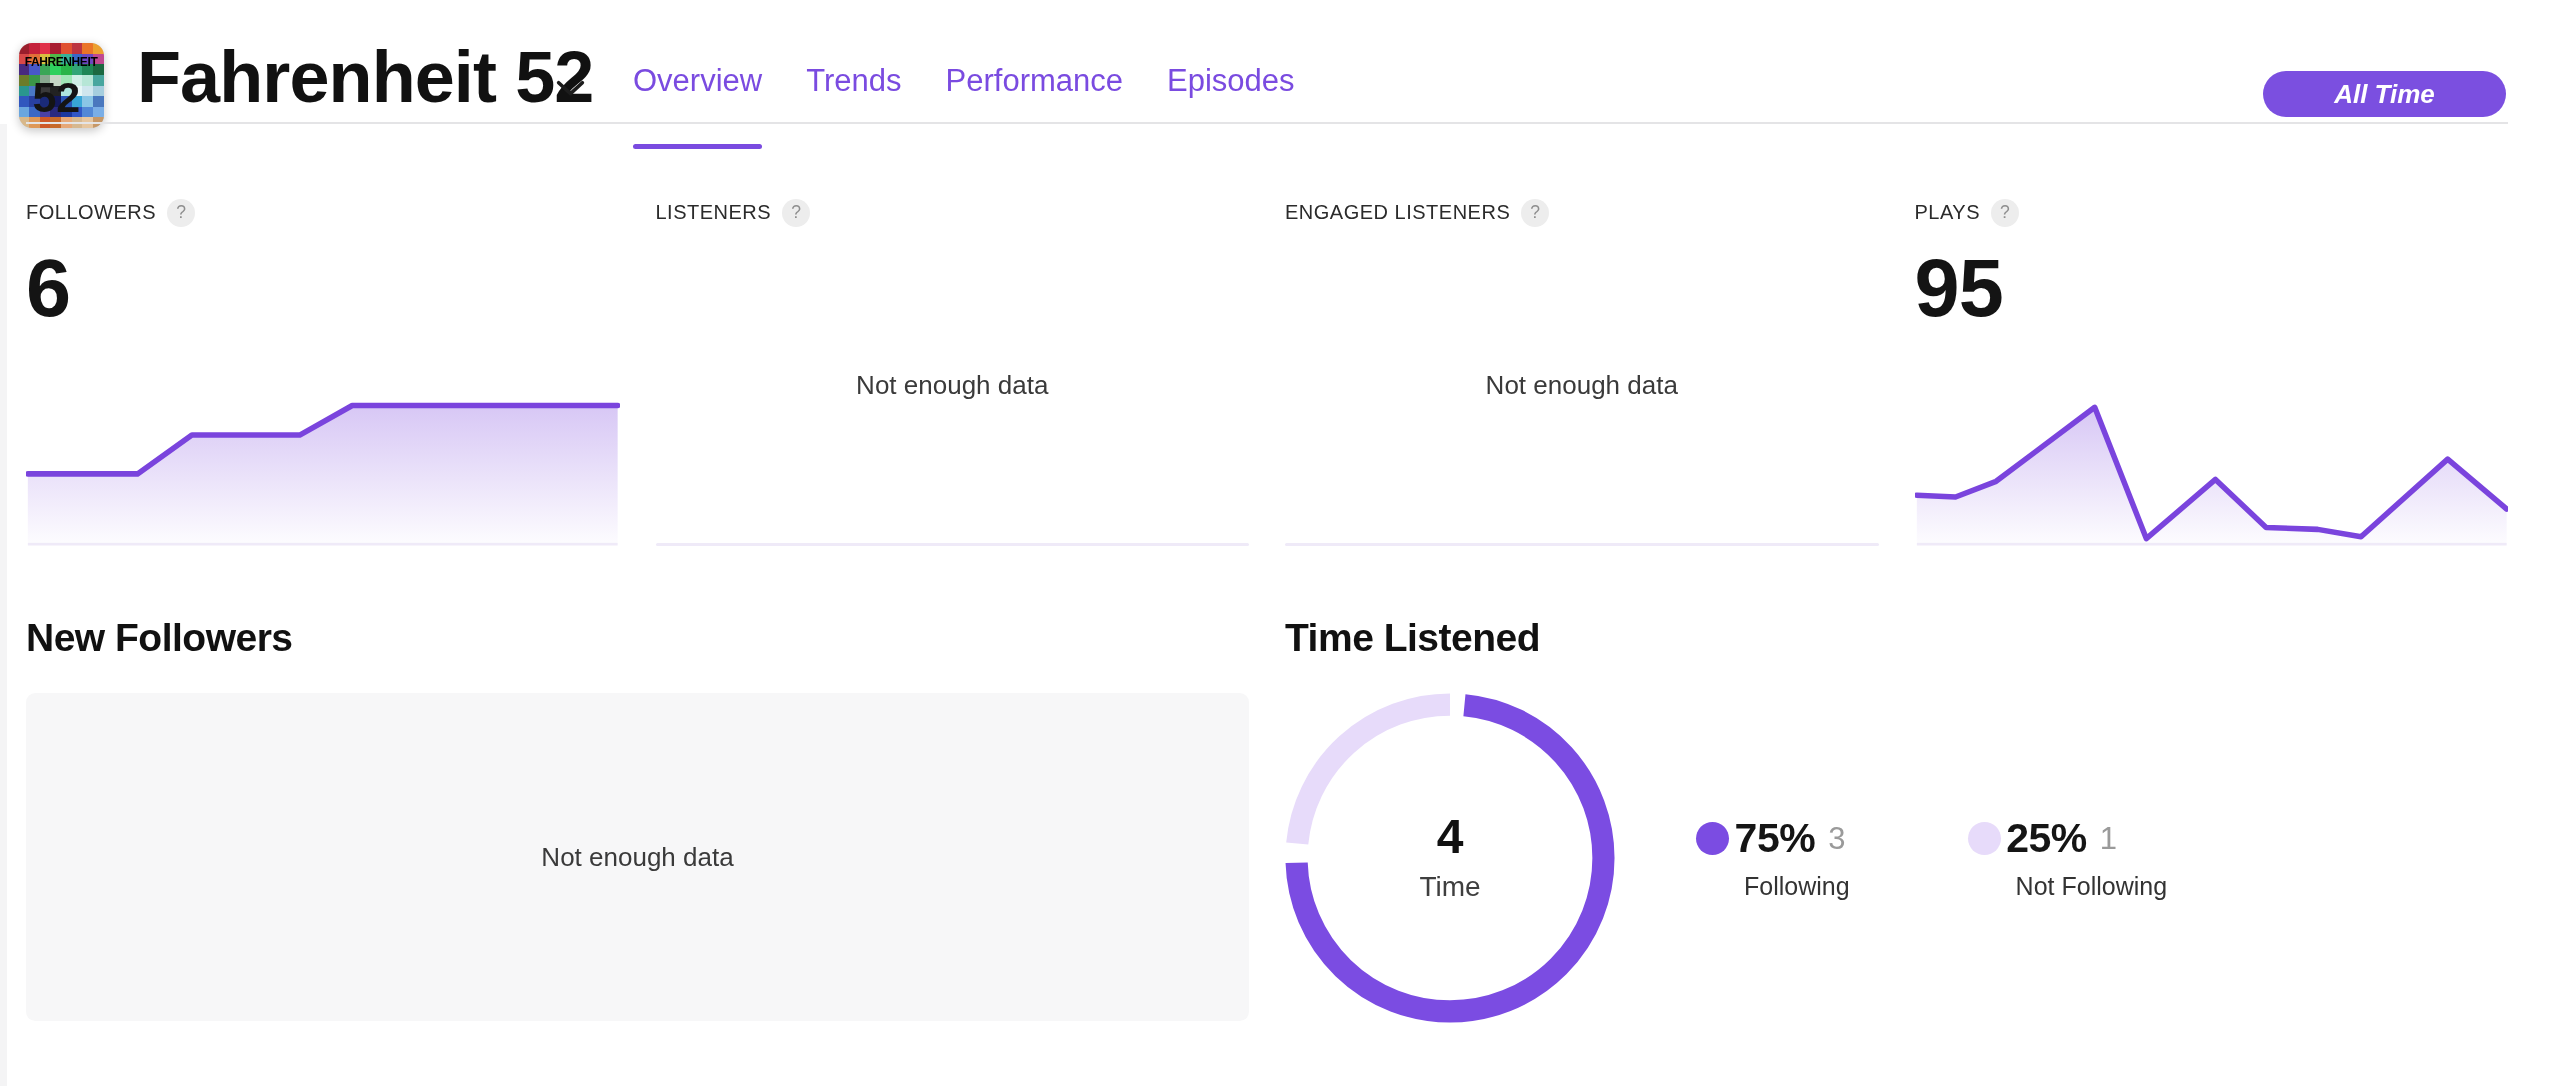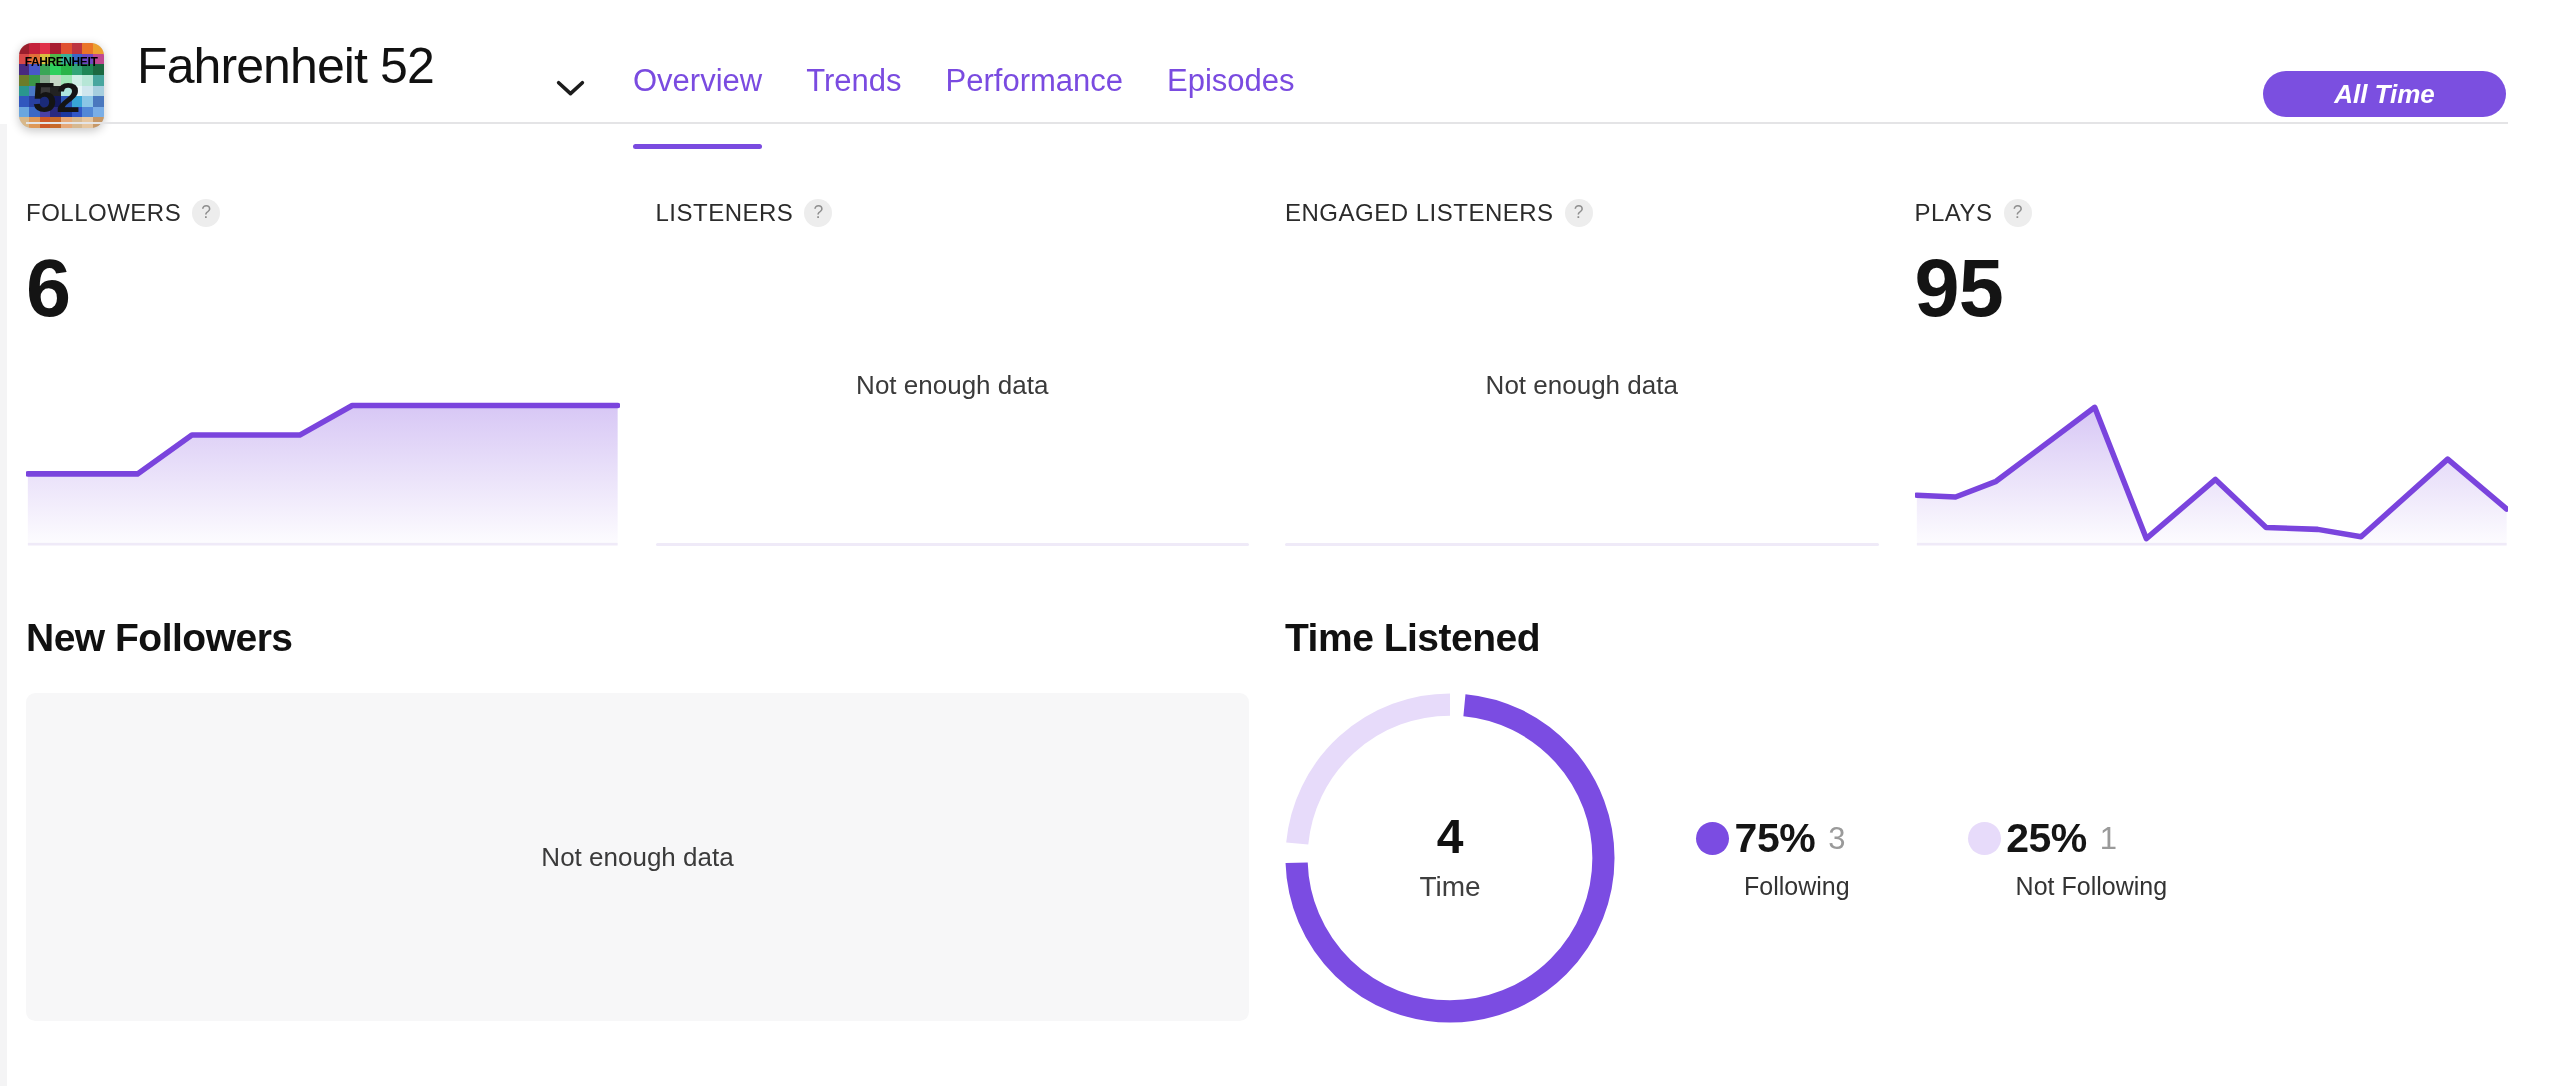--- a/index.html
+++ b/index.html
@@ -11,35 +11,35 @@
 
   
   .header{position:absolute;left:0;top:0;width:2576px;height:124px;background:#fff;}
   .header-divider{position:absolute;left:26px;right:68px;bottom:0;height:1.9px;background:#e4e4e6;}
   .logo{position:absolute;left:18.5px;top:43px;width:85px;height:85px;border-radius:13px;overflow:hidden;
         box-shadow:0 2.8px 9.3px rgba(0,0,0,.22);background:#ccc;}
   .logo-grid{display:grid;grid-template-columns:repeat(8,1fr);grid-template-rows:repeat(8,1fr);width:100%;height:100%;}
   .logo-band{position:absolute;top:13px;left:0;right:0;text-align:center;font-weight:700;font-size:12px;
              letter-spacing:-0.4px;color:#000;line-height:1;}
   .logo-num{position:absolute;top:33px;left:0;right:9.3px;text-align:center;font-weight:700;font-size:43px;color:#141414;line-height:1;}
-  .show-title{position:absolute;left:137px;top:41px;font-size:50px;font-weight:400;letter-spacing:-0.9px;line-height:1;cursor:pointer;}
+  .show-title{position:absolute;left:137px;top:41px;font-size:72px;font-weight:700;letter-spacing:-0.9px;line-height:1;cursor:pointer;}
   .chevron{position:absolute;left:555px;top:78px;}
   .tabs{position:absolute;left:633px;top:0;height:144px;display:flex;gap:44px;align-items:center;padding-top:9.3px;}
   .tab{position:relative;height:135px;display:flex;align-items:center;font-size:31px;font-weight:500;color:#7a4be0;cursor:pointer;}
   .tab.active::after{content:"";position:absolute;left:0;right:0;bottom:0;height:4.6px;background:#7a4be0;border-radius:2.8px;}
   .time-btn{position:absolute;right:70px;top:71px;height:46px;min-width:243px;border-radius:24px;background:#7b4fe0;
             color:#fff;font-size:26px;font-weight:700;display:flex;align-items:center;justify-content:center;
             border:none;font-family:"Liberation Sans",sans-serif;cursor:pointer;font-style:italic;}
 
   
   .stats{position:absolute;top:197px;left:26px;right:68px;height:349px;
          display:grid;grid-template-columns:repeat(4,1fr);gap:36px;}
   .stat{display:flex;flex-direction:column;}
   .stat-head{display:flex;align-items:center;gap:11px;height:31px;}
-  .stat-label{font-size:24px;color:#2b2b2b;letter-spacing:0.5px;font-weight:500;}
+  .stat-label{font-size:20px;color:#2b2b2b;letter-spacing:0.5px;font-weight:500;}
   .help{width:28px;height:28px;border-radius:50%;background:#ededed;color:#8e8e8e;font-size:17.6px;
         display:flex;align-items:center;justify-content:center;cursor:pointer;flex:none;}
   .stat-value{font-size:81px;font-weight:700;margin-top:20.4px;line-height:1;letter-spacing:-0.9px;color:#141414;}
   .stat-spark{margin-top:auto;height:159px;width:100%;display:block;}
   .stat-empty{flex:1;display:flex;align-items:center;justify-content:center;font-size:26px;color:#3a3a3a;}
   .stat-baseline{height:2.8px;background:#efeaf8;border-radius:1.9px;}
 
   
   .bottom{position:absolute;top:614px;left:26px;right:68px;display:grid;grid-template-columns:1fr 1fr;gap:36px;}
   .section-title{font-size:39px;font-weight:700;height:48px;line-height:48px;color:#111;letter-spacing:-0.5px;}

